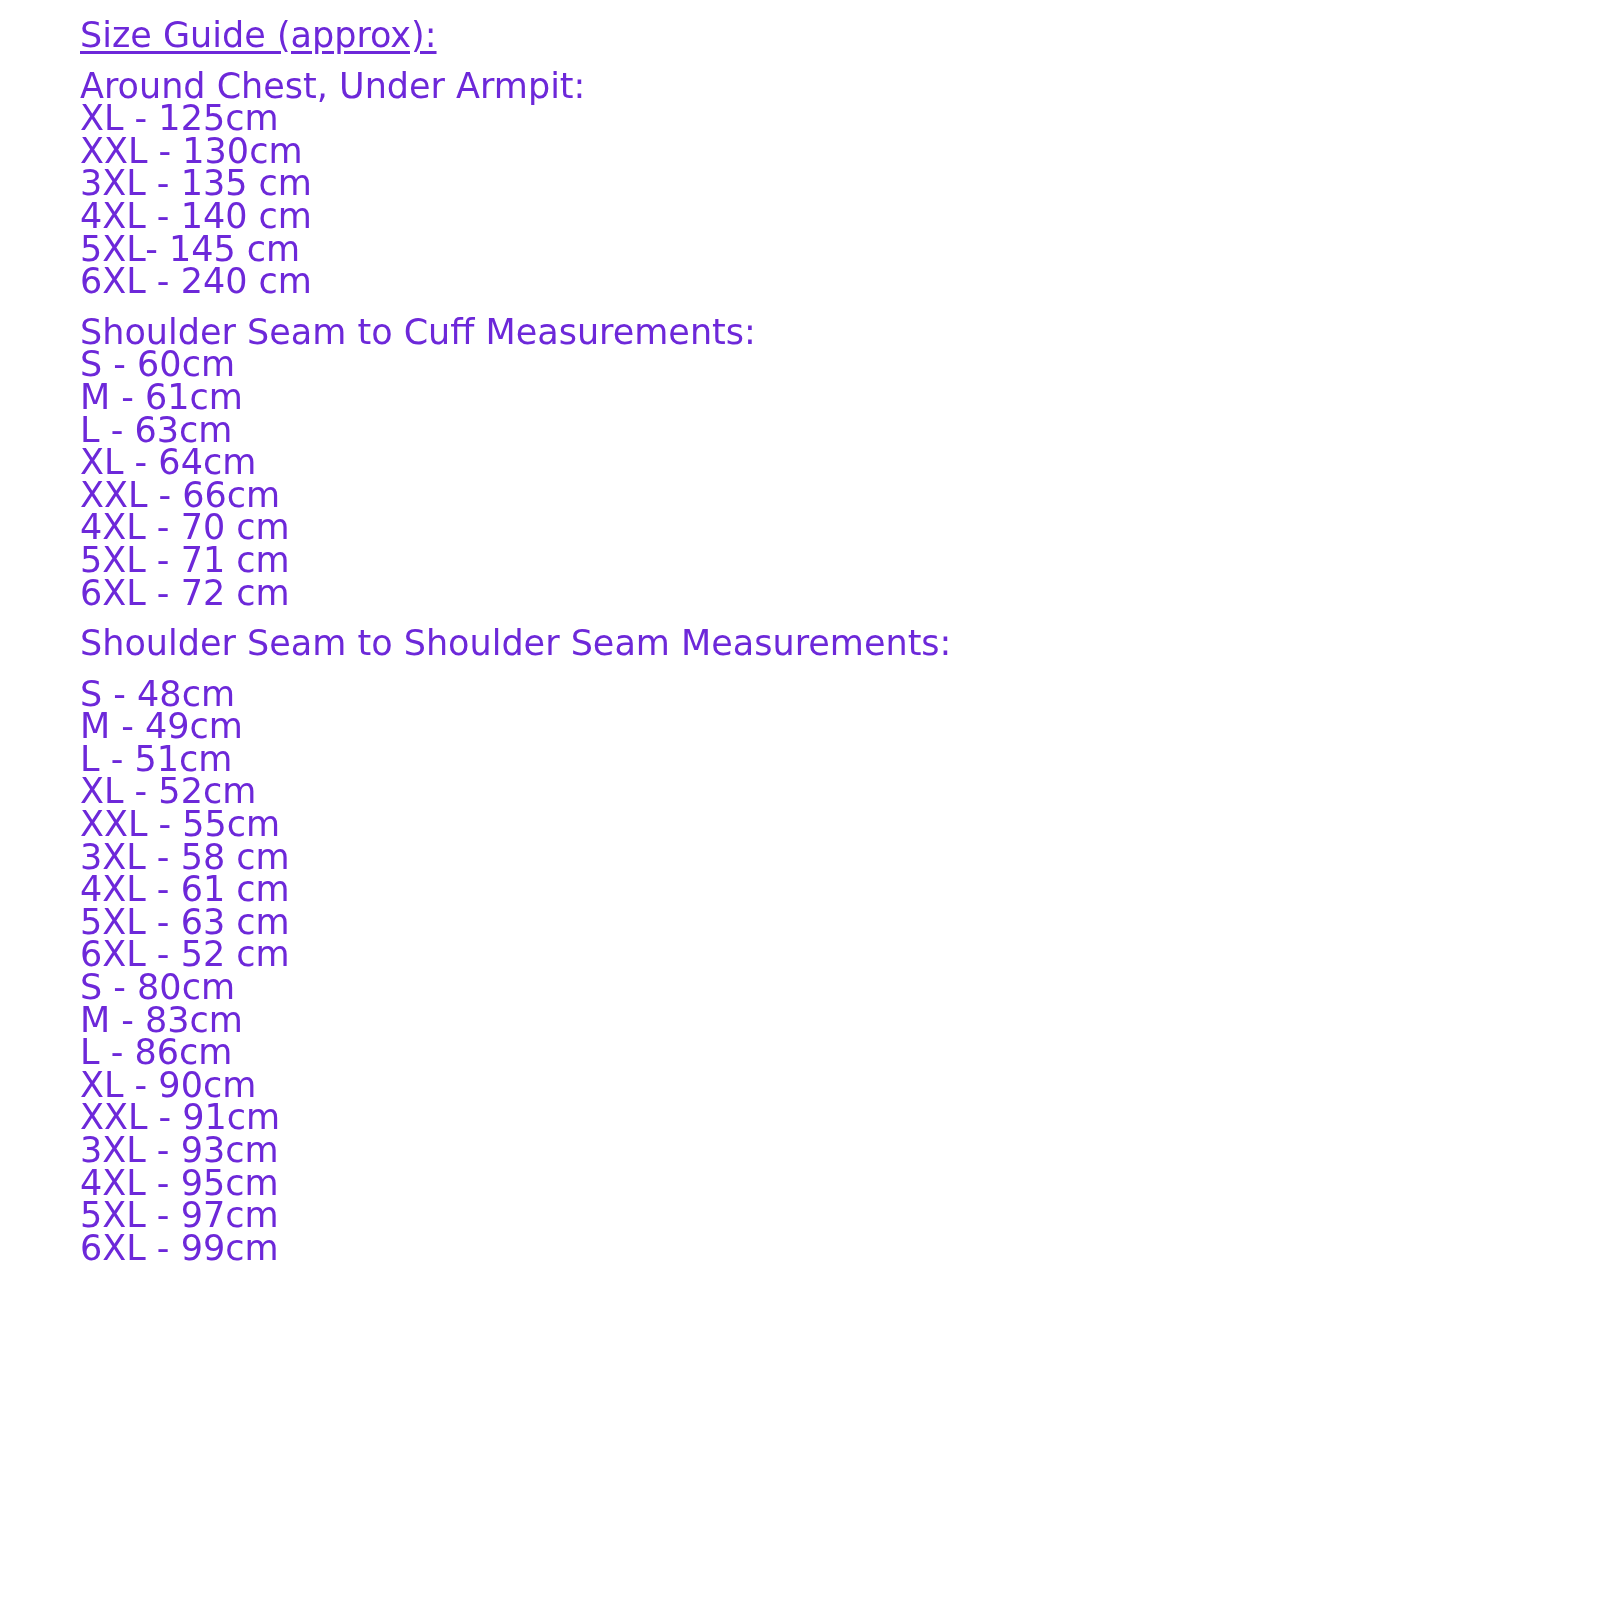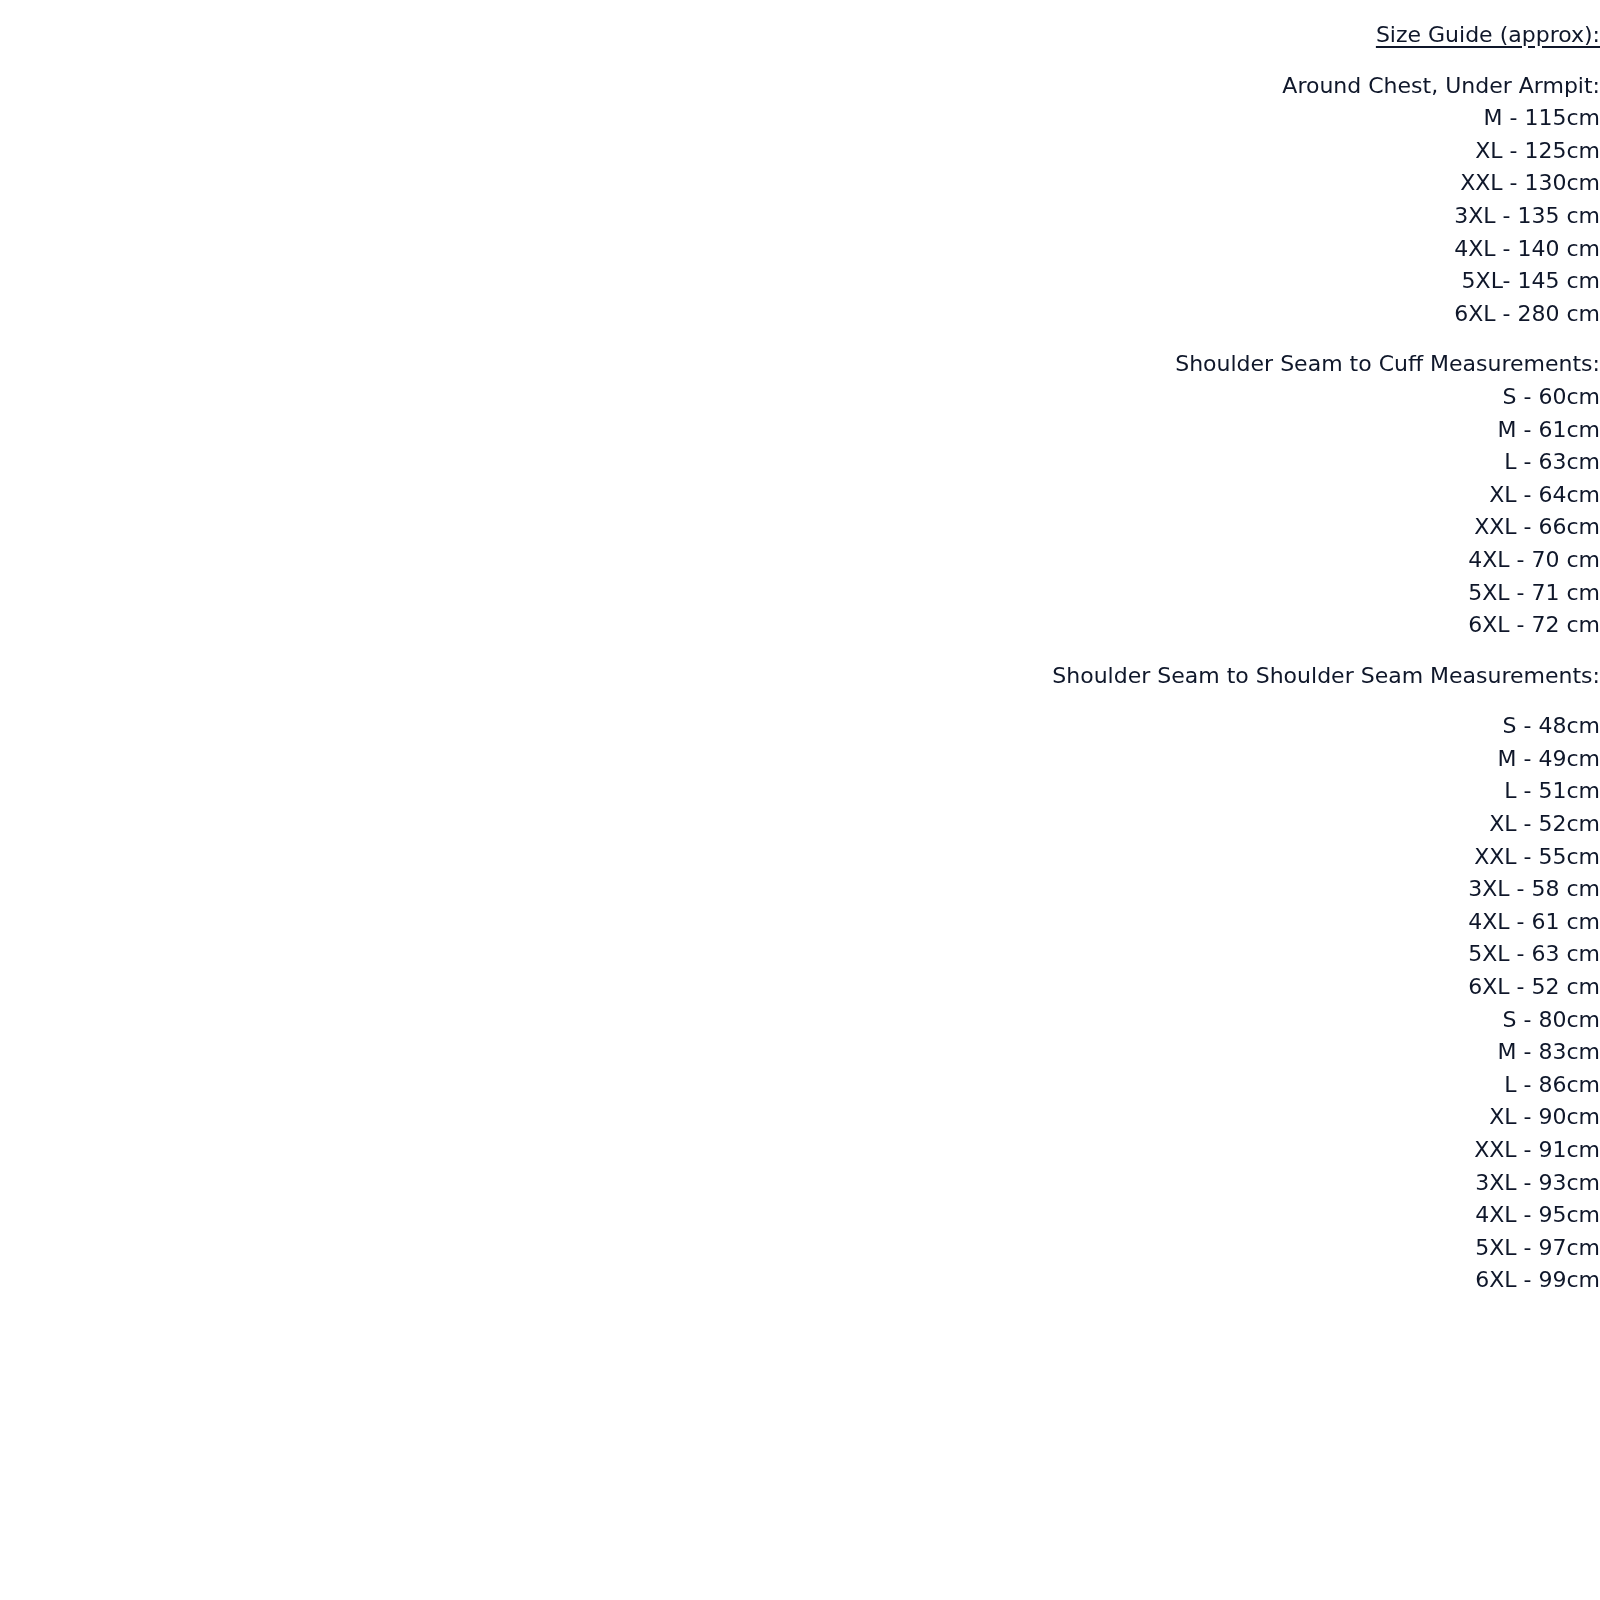--- a/index.html
+++ b/index.html
@@ -10,25 +10,25 @@
   body {
     width: 1600px;
     height: 1600px;
     overflow: hidden;
   }
   .doc {
     box-sizing: border-box;
     margin-left: 80px;
     width: 1520px;
     padding-top: 19px;
-    text-align: right;
+    text-align: left;
     font-family: "DejaVu Sans", "Liberation Sans", sans-serif;
-    font-size: 22px;
+    font-size: 35px;
     line-height: 32.6px;
-    color: #0f172a;
+    color: #6d28d9;
     -webkit-font-smoothing: antialiased;
   }
   .line {
     white-space: pre;
   }
   .title {
     text-decoration: underline;
     text-underline-offset: 4px;
   }
   
@@ -38,27 +38,26 @@
 </style>
 </head>
 <body>
 
 <div class="doc">
 
   <div class="line title">Size Guide (approx):</div>
 
   <div>
     <div class="line gap-before">Around Chest, Under Armpit:</div>
-    <div class="line">M - 115cm</div>
     <div class="line">XL - 125cm</div>
     <div class="line">XXL - 130cm</div>
     <div class="line">3XL - 135 cm</div>
     <div class="line">4XL - 140 cm</div>
     <div class="line">5XL- 145 cm</div>
-    <div class="line">6XL - 280 cm</div>
+    <div class="line">6XL - 240 cm</div>
   </div>
 
   <div>
     <div class="line gap-before">Shoulder Seam to Cuff Measurements:</div>
     <div class="line">S - 60cm</div>
     <div class="line">M - 61cm</div>
     <div class="line">L - 63cm</div>
     <div class="line">XL - 64cm</div>
     <div class="line">XXL - 66cm</div>
     <div class="line">4XL - 70 cm</div>

